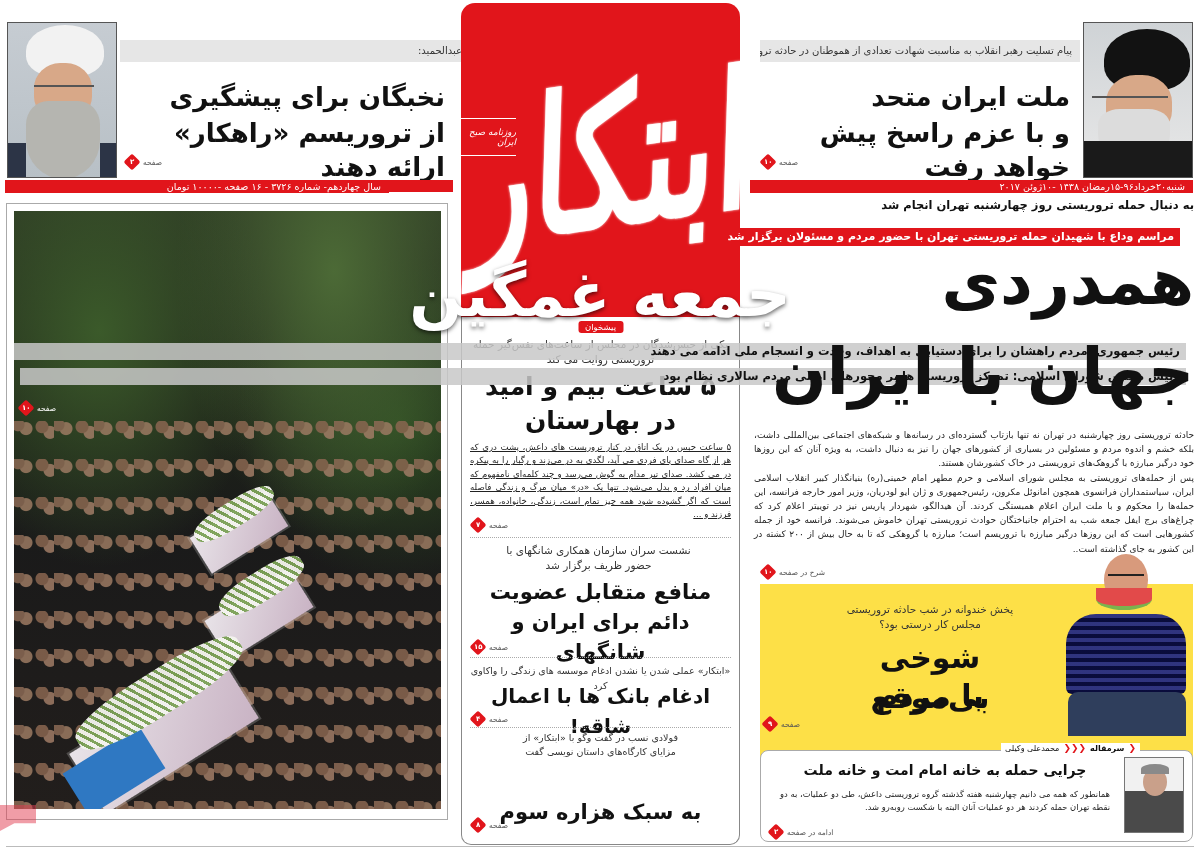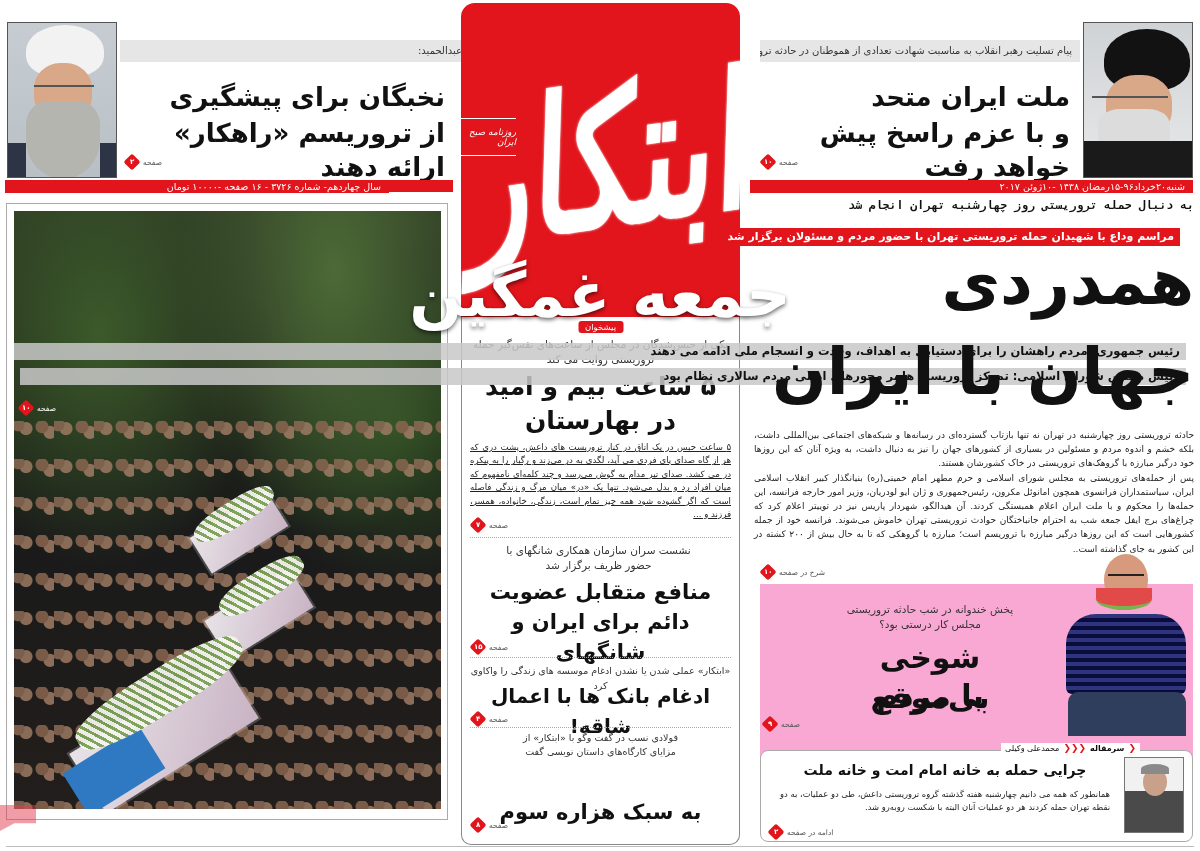--- a/index.html
+++ b/index.html
@@ -57,26 +57,26 @@
   .coffin { position: absolute; background: linear-gradient(135deg, #e8e3e8, #c9b3c4); transform: rotate(-32deg); box-shadow: 0 0 0 2px rgba(255,255,255,.2); }
   .flowers { position: absolute; background: repeating-linear-gradient(60deg, #f4f4ef 0 4px, #7ca257 4px 7px); transform: rotate(-32deg); border-radius: 40%; opacity: .95; }
   .flag-blue { position: absolute; background: #2f78c2; transform: rotate(-32deg); }
   .feature-kicker { position: absolute; right: 20px; top: 228px; background: #e1151b; color: #fff; font-size: 11px; font-weight: bold; padding: 0 6px; line-height: 18px; white-space: nowrap; }
   .feature-title { position: absolute; left: 20px; right: 20px; top: 258px; text-align: center; color: #fff; font-size: 62px; font-weight: bold; line-height: 74px; text-shadow: 0 2px 4px rgba(0,0,0,.6); }
   .feature-sub { position: absolute; right: 14px; background: rgba(200,200,200,.85); color: #111; font-size: 11.5px; font-weight: bold; line-height: 17px; padding: 0 6px; white-space: nowrap; }
   .feature-ref { color: #fff; }
   .watermark { position: absolute; left: 0; top: 805px; width: 36px; height: 26px; background: rgba(225,60,80,.5); clip-path: polygon(0 0,100% 0,100% 70%,40% 70%,0 100%); }
 
   
-  .lead-kicker { position: absolute; right: 6px; top: 198px; width: 440px; text-align: right; font-size: 11.5px; font-weight: bold; color: #111; font-family: Liberation Mono, monospace; }
+  .lead-kicker { position: absolute; right: 6px; top: 198px; width: 440px; text-align: right; font-size: 11.5px; font-weight: bold; color: #111; }
   .lead-title { position: absolute; right: 6px; top: 240px; width: 440px; text-align: right; font-size: 64px; font-weight: bold; line-height: 84px; color: #111; letter-spacing: -1px; }
   .lead-body { position: absolute; right: 6px; top: 428px; width: 440px; text-align: justify; font-size: 9px; line-height: 14.2px; color: #222; }
 
   
-  .grey-box { position: absolute; left: 760px; top: 584px; width: 433px; height: 184px; background: #f9a8d4; }
+  .grey-box { position: absolute; left: 760px; top: 584px; width: 433px; height: 184px; background: #fde047; }
   .gb-kicker { position: absolute; left: 70px; width: 200px; text-align: center; font-size: 10.5px; color: #333; line-height: 15px; }
   .gb-title { position: absolute; left: 60px; width: 220px; text-align: center; font-size: 30px; font-weight: bold; line-height: 40px; color: #111; }
   .man { position: absolute; right: 0; top: -30px; width: 135px; height: 182px; }
 
   
   .ed-box { position: absolute; left: 760px; top: 750px; width: 433px; height: 92px; border: 1px solid #aaa; border-radius: 8px; background: #fff; }
   .ed-label { position: absolute; right: 60px; top: 743px; background: #fff; padding: 0 4px; font-size: 8px; font-weight: bold; color: #111; display: flex; gap: 4px; align-items: center; }
   .ed-label .chev { color: #e1151b; font-weight: bold; font-size: 9px; }
   .ed-title { position: absolute; right: 90px; top: 762px; width: 330px; text-align: center; font-size: 14px; font-weight: bold; color: #111; }
   .ed-body { position: absolute; right: 90px; top: 788px; width: 330px; text-align: justify; font-size: 8.4px; line-height: 13px; color: #222; }

